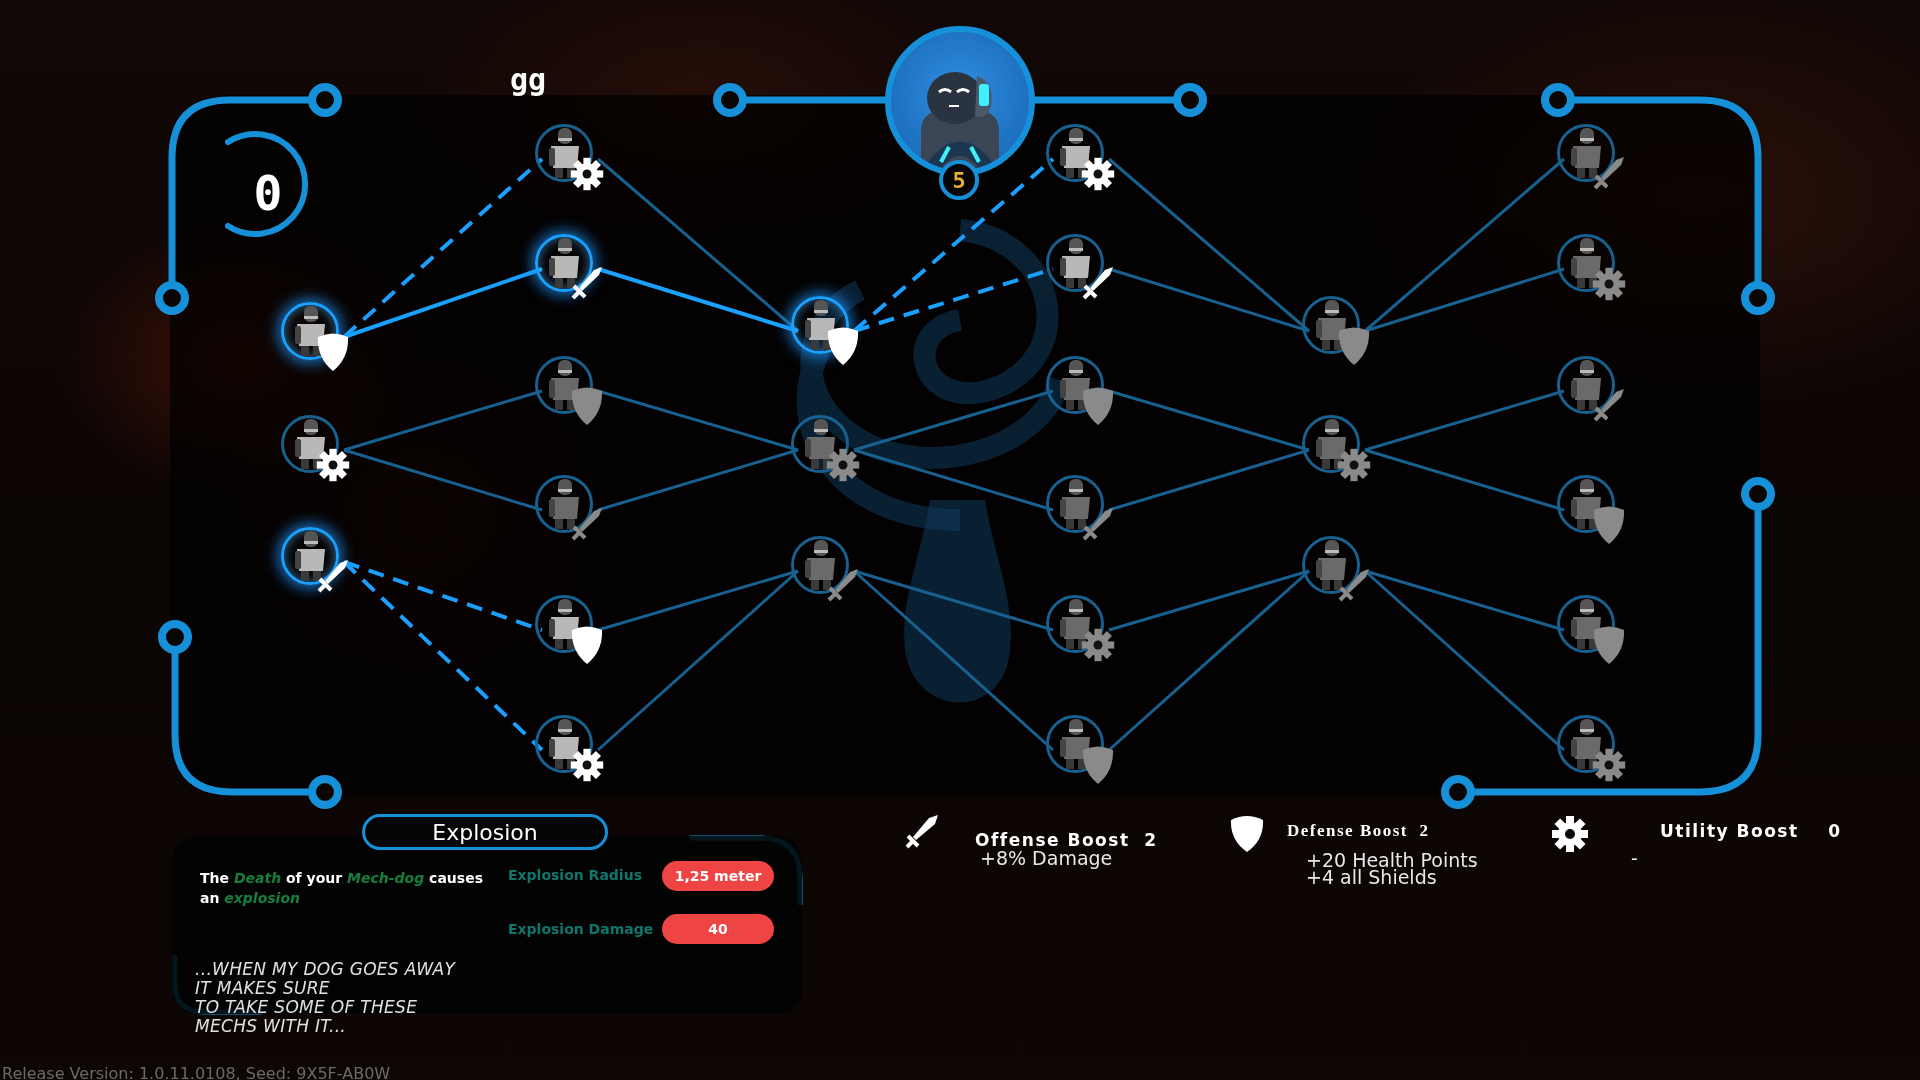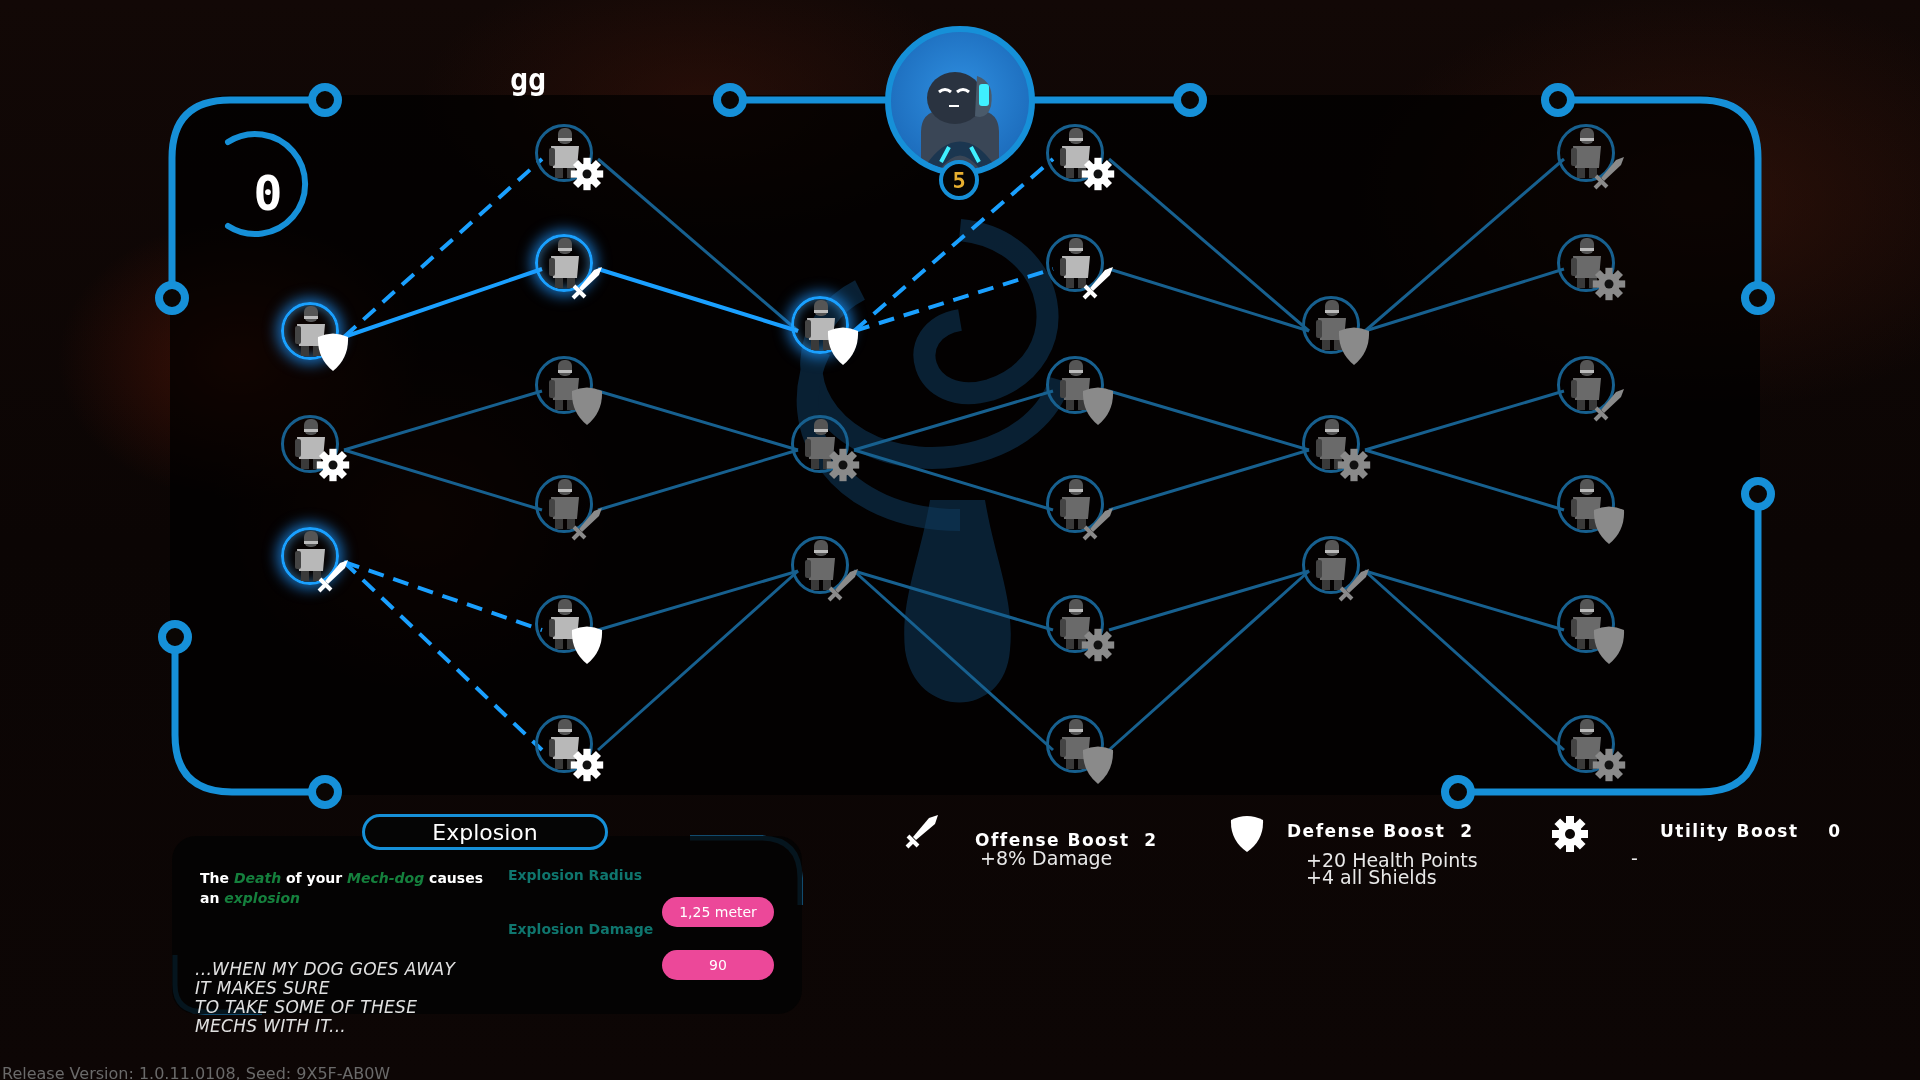--- a/index.html
+++ b/index.html
@@ -63,22 +63,22 @@
   .detail-panel {
     position:absolute; left:172px; top:836px; width:630px; height:178px;
     background: rgba(3,3,3,0.88); border-radius:24px;
   }
   .detail-desc {
     position:absolute; left:200px; top:868px; width:290px; font-size:14px; line-height:20px; font-weight:bold;
   }
   .hl { color:#15803d;font-style:italic; }
   .stat-label { position:absolute; font-size:14px; font-weight:bold; color:#0f766e; }
   .stat-pill {
-    position:absolute; width:112px; height:30px; border-radius:15px; background:#ec4899;
-    display:flex; align-items:center; justify-content:center; font-size:14px; font-weight:normal; color:#fff;margin-top:36px;
+    position:absolute; width:112px; height:30px; border-radius:15px; background:#ef4444;
+    display:flex; align-items:center; justify-content:center; font-size:14px; font-weight:bold; color:#fff;
   }
   .flavor {
     position:absolute; left:195px; top:960px; width:280px; text-align:left;
     font-size:17px; font-style:italic; line-height:19px; color:#e0e0e0; letter-spacing:0.3px;
   }
   .boost { position:absolute; }
   .boost .title { font-size:17px; font-weight:bold; letter-spacing:1.5px; white-space:nowrap; }
   .boost .desc { font-size:19px; line-height:17px; color:#e8e8e8; }
   .version {
     position:absolute; left:2px; top:1064px; font-size:16px; color:#6a6a6a;
@@ -683,39 +683,39 @@
   </div>
 
 <div class="detail-panel"></div>
 <div class="detail-title">Explosion</div>
 <div class="detail-desc">
   <span>The </span><span class="hl">Death</span><span> of your </span><span class="hl">Mech-dog</span><span> causes an </span><span class="hl">explosion</span>
 </div>
 <div class="stat-label" style="left:508px;top:867px;">Explosion Radius</div>
 <div class="stat-pill" style="left:662px;top:861px;">1,25 meter</div>
 <div class="stat-label" style="left:508px;top:921px;">Explosion Damage</div>
-<div class="stat-pill" style="left:662px;top:914px;">90</div>
+<div class="stat-pill" style="left:662px;top:914px;">40</div>
 <div class="flavor">
   <div>...WHEN MY DOG GOES AWAY IT MAKES SURE</div>
   <div>TO TAKE SOME OF THESE MECHS WITH IT...</div>
 </div>
 
 <div class="boost" style="left:900px;top:810px;">
   <svg width="40" height="40" viewBox="0 0 40 40" style="position:absolute;left:2px;top:2px;">
     <path d="M36,3 L33,12 L14,28 L11,25 L27,6 Z" fill="#fff"></path>
     <path d="M6,24 L16,34 M11,29 L5,35" stroke="#fff" stroke-width="4"></path>
   </svg>
   <div class="title" style="position:absolute;left:64px;top:20px;margin-left:11px;"><span>Offense Boost</span>&nbsp;&nbsp;<span>2</span></div>
   <div class="desc" style="position:absolute;left:80px;top:40px;white-space:nowrap;">+8% Damage</div>
 </div>
 <div class="boost" style="left:1225px;top:812px;">
   <svg width="40" height="40" viewBox="0 0 40 40" style="position:absolute;left:2px;top:2px;">
     <path d="M4,6 Q20,-2 36,6 Q37,26 20,38 Q3,26 4,6 Z" fill="#fff"></path>
   </svg>
-  <div class="title" style="position:absolute;left:62px;top:9px;"><span>Defense Boost</span>&nbsp;&nbsp;<span>2</span></div>
+  <div class="title" style="position:absolute;left:62px;top:9px;font-family:Liberation Serif, serif;"><span>Defense Boost</span>&nbsp;&nbsp;<span>2</span></div>
   <div class="desc" style="position:absolute;left:81px;top:40px;white-space:nowrap;">
     <div>+20 Health Points</div>
     <div>+4 all Shields</div>
   </div>
 </div>
 <div class="boost" style="left:1550px;top:812px;">
   <svg width="40" height="40" viewBox="-20 -20 40 40" style="position:absolute;left:0;top:2px;">
     <g fill="#fff">
       <circle r="12"></circle>
       <rect x="-4" y="-18" width="8" height="8"></rect>

